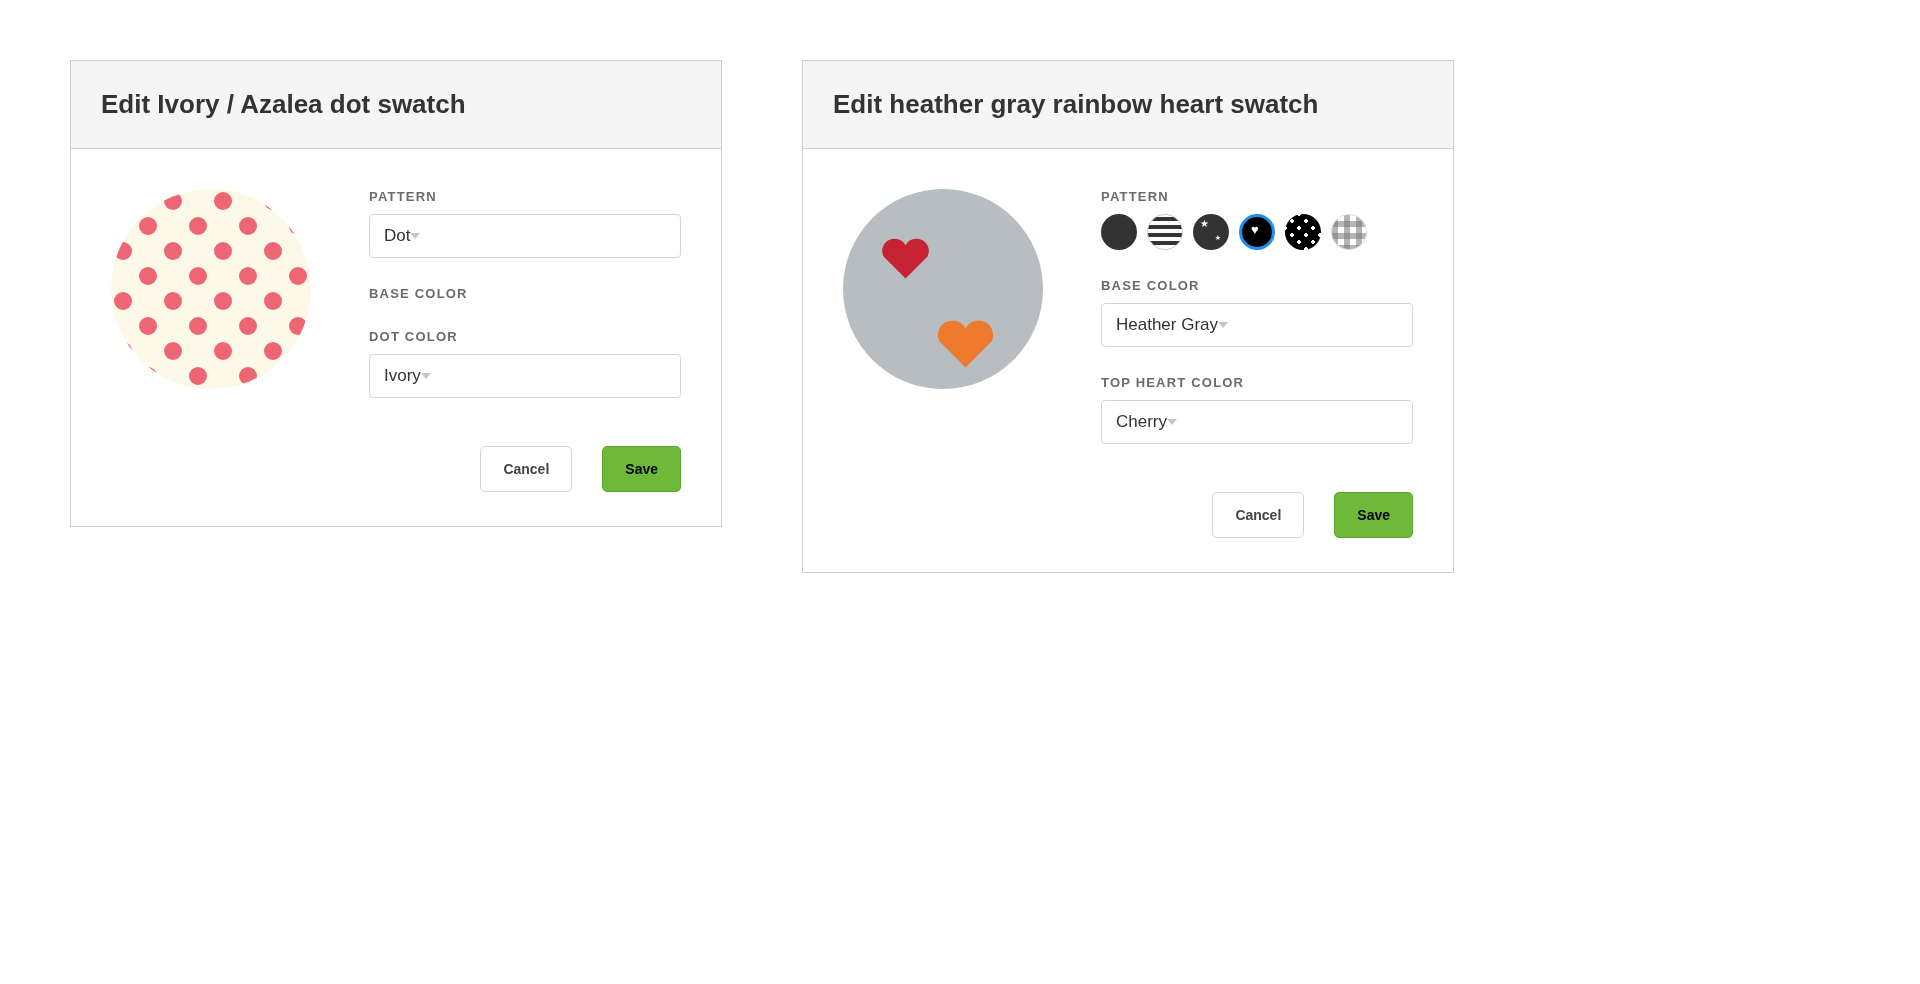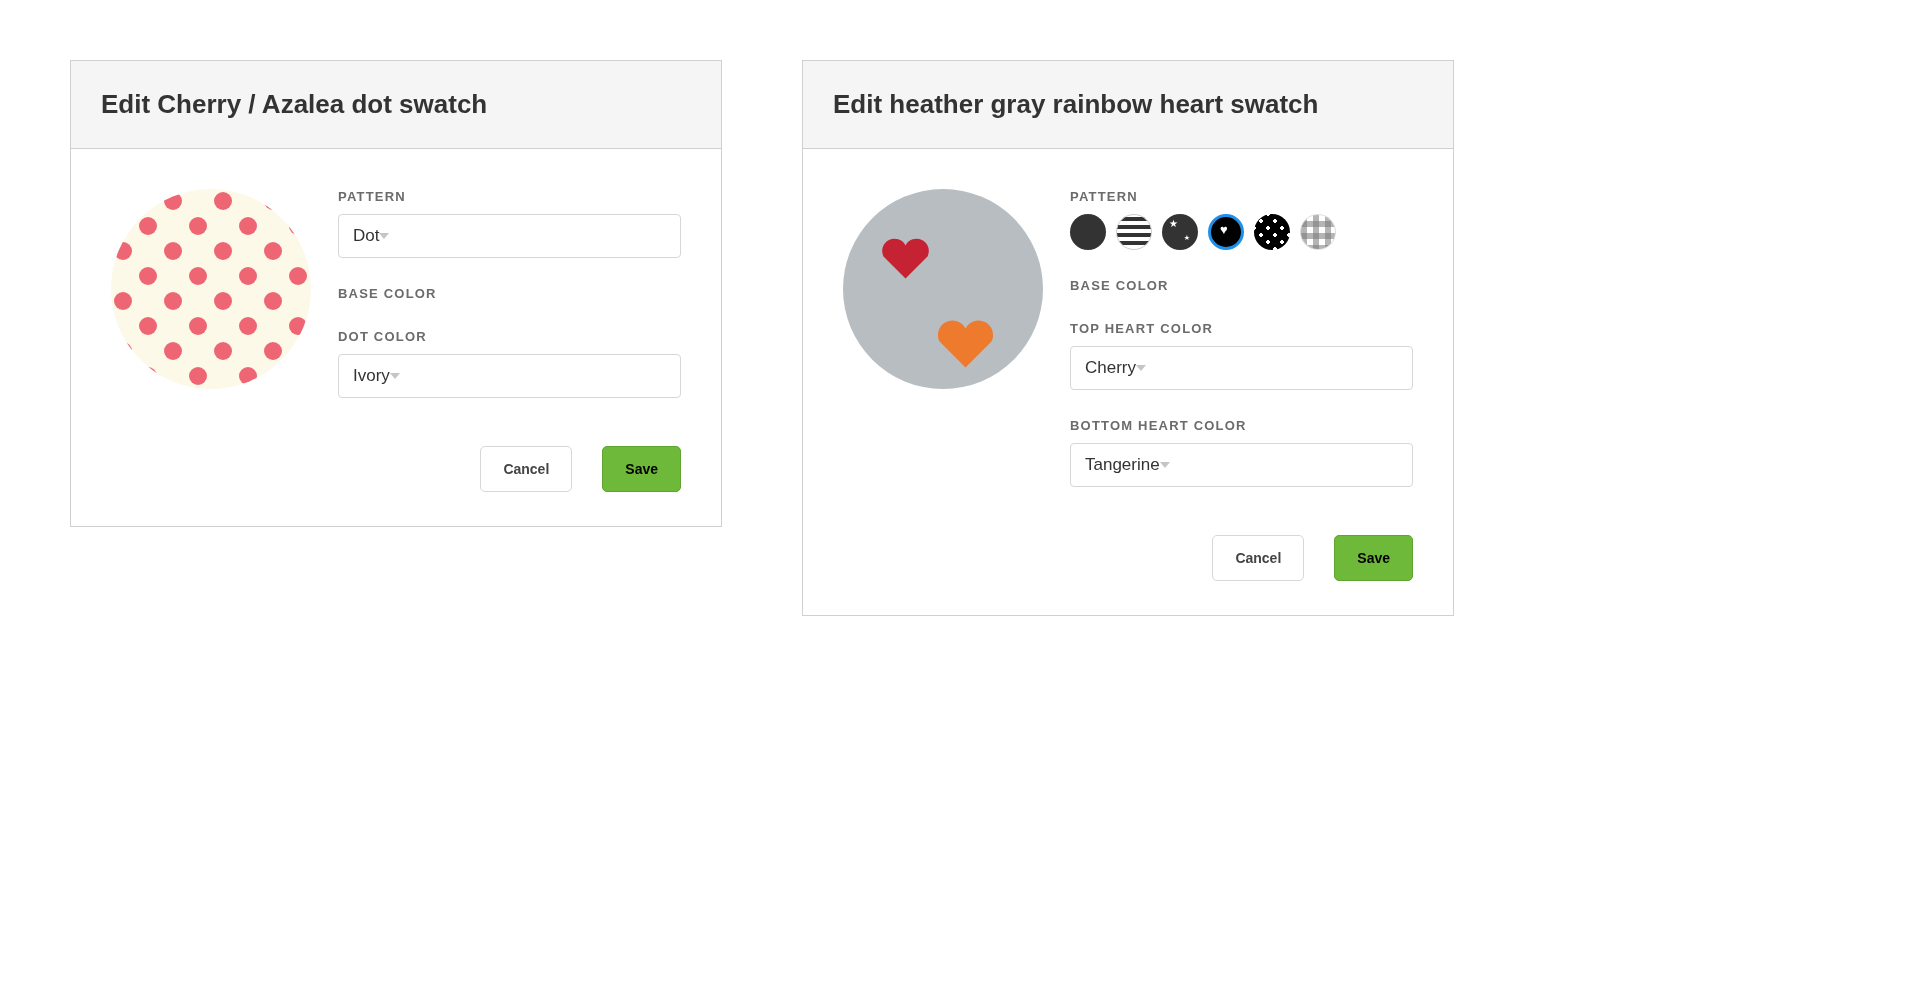--- a/index.html
+++ b/index.html
@@ -28,21 +28,21 @@
   }
   .panel-title {
     font-size: 26px;
     font-weight: 600;
     color: #333;
     margin: 0;
   }
   .panel-body {
     padding: 40px 40px 30px 40px;
     display: flex;
-    gap: 17px;
+    gap: 48px;
   }
   .preview-col {
     width: 210px;
     flex-shrink: 0;
   }
   .preview-col svg {
     display: block;
   }
   .form-col {
     flex: 1;
@@ -184,21 +184,21 @@
     margin-left: 16px;
   }
 </style>
 </head>
 <body>
 
 <div class="page">
 
   <div class="panel">
     <div class="panel-header">
-      <h2 class="panel-title">Edit Cherry / Azalea dot swatch</h2>
+      <h2 class="panel-title">Edit Ivory / Azalea dot swatch</h2>
     </div>
     <div class="panel-body">
       <div class="preview-col">
         <svg width="200" height="200" viewBox="0 0 200 200">
           <defs>
             <clipPath id="clipL">
                 <circle cx="100" cy="100" r="100"></circle>
               </clipPath>
             <pattern id="dotPat" width="50" height="50" patternUnits="userSpaceOnUse">
               <circle cx="12" cy="12" r="9" fill="#ee6674"></circle>
@@ -273,37 +273,34 @@
             <div class="swatch swatch-stripes"></div>
             <div class="swatch swatch-stars"></div>
             <div class="swatch swatch-hearts selected"></div>
             <div class="swatch swatch-dots"></div>
             <div class="swatch swatch-gingham"></div>
           </div>
         </div>
 
         <div class="field">
           <div class="field-label">BASE COLOR</div>
+          <div class="select">
+            <span>Heather Gray</span>
+            <span class="caret"></span>
+          </div>
         </div>
 
         <div class="field">
           <div class="field-label">TOP HEART COLOR</div>
           <div class="select">
             <span>Cherry</span>
             <span class="caret"></span>
           </div>
         </div>
 
-        <div class="field">
-          <div class="field-label">BOTTOM HEART COLOR</div>
-          <div class="select">
-            <span>Tangerine</span>
-            <span class="caret"></span>
-          </div>
-        </div>
 
       </div>
     </div>
     <div class="panel-footer">
       <div class="btn btn-secondary">Cancel</div>
       <div class="btn btn-primary">Save</div>
     </div>
   </div>
 
 </div>

